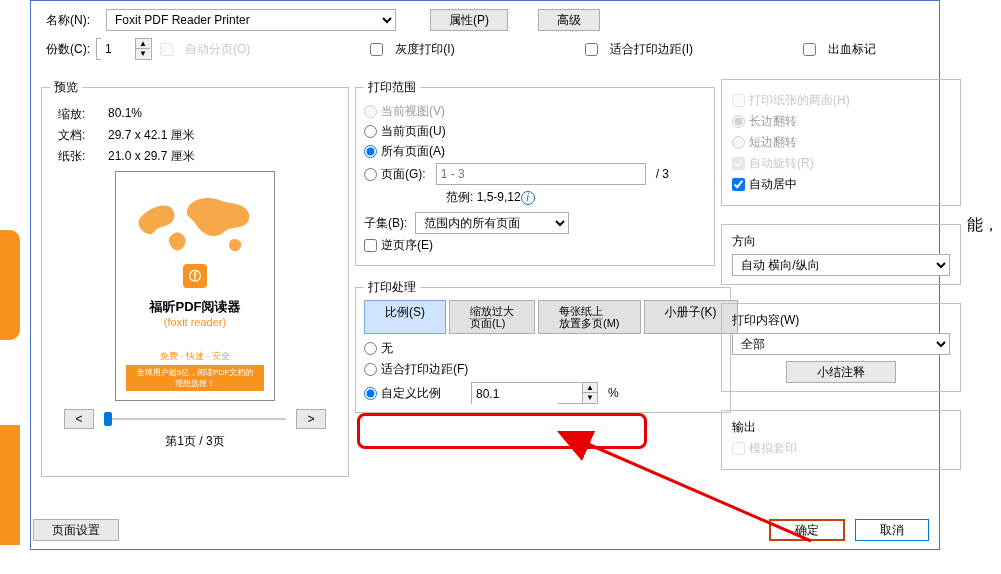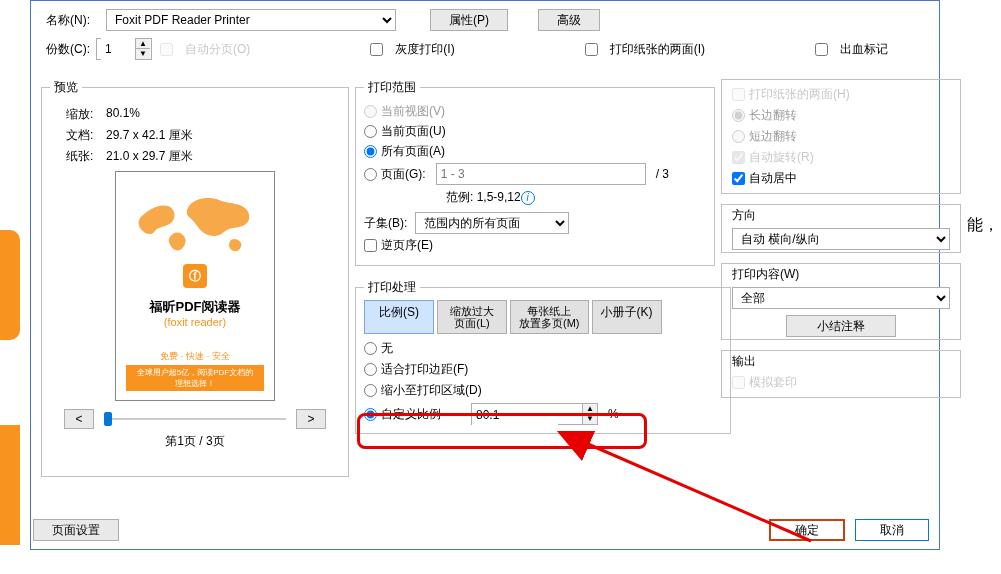--- a/index.html
+++ b/index.html
@@ -24,21 +24,21 @@
   .second-row { position: absolute; left: 15px; top: 37px; right: 15px; display: flex; align-items: center; }
 
   .chk { display: inline-flex; align-items: center; gap: 12px; }
   .chk input { width: 13px; height: 13px; margin: 0; }
 
   fieldset { border: 1px solid #c0c0c0; margin: 0; padding: 4px 8px 8px 8px; }
   fieldset > legend { padding: 0 4px; font-size: 12px; }
 
   .preview-box { position: absolute; left: 10px; top: 78px; width: 308px; height: 398px; }
   .preview-inner { padding: 2px 4px; }
-  .kv { display: flex; margin: 4px 12px; }
+  .kv { display: flex; gap: 10px; margin: 4px 4px; }
   .kv .k { width: 40px; }
   .thumb-wrap { border: 1px solid #888; width: 160px; height: 230px; margin: 6px auto 0 auto; background: #fff; position: relative; padding: 18px 10px 6px 10px; display: flex; flex-direction: column; align-items: center; }
   .world { width: 120px; height: 70px; }
   .badge-f { width: 24px; height: 24px; background: #f7931e; border-radius: 4px; color: #fff; display: flex; align-items: center; justify-content: center; font-weight: bold; margin: 4px auto; }
   .brand-line1 { font-weight: bold; font-size: 13px; margin-top: 6px; }
   .brand-line2 { color: #f7931e; font-size: 11px; }
   .brand-small { color: #f7931e; font-size: 9px; margin-top: 22px; }
   .brand-strip { background: #f7931e; color: #fff; font-size: 8px; width: 100%; text-align: center; padding: 2px 10px; margin-top: 2px; }
 
   .nav-row { display: flex; align-items: center; justify-content: space-between; margin-top: 8px; padding: 0 10px; }
@@ -51,37 +51,37 @@
   .range-box { position: absolute; left: 324px; top: 78px; width: 360px; }
   .range-inner .opt { display: flex; align-items: center; gap: 4px; margin: 3px 0; }
   .page-input { width: 210px; height: 22px; border: 1px solid #adadad; padding: 0 4px; color: #15803d; }
   .example-row { margin: 4px 0 6px 82px; display: flex; align-items: center; }
   .info-icon { display:inline-flex; width:14px; height:14px; border:1px solid #0078d7; border-radius:50%; color:#0078d7; align-items:center; justify-content:center; font-size:10px; font-style: italic; }
   .subset-row { display: flex; align-items: center; gap: 8px; margin: 2px 0; }
   .subset-sel { width: 154px; height: 22px; }
 
   .handle-box { position: absolute; left: 324px; top: 278px; width: 376px; }
   .tabbar { display: flex; gap: 3px; margin-bottom: 6px; }
-  .tabbtn { flex: 0 0 auto; border: 1px solid #adadad; background: #e1e1e1; padding: 4px 8px; text-align: center; line-height: 14px; min-width: 70px; font-size: 12px; }
+  .tabbtn { flex: 0 0 auto; border: 1px solid #adadad; background: #e1e1e1; padding: 4px 20px; text-align: left; line-height: 14px; min-width: 70px; font-size: 12px; }
   .tabbtn.active { background: #cfe4ff; border-color: #7aa7e0; }
   .tabbtn .two { font-size: 11px; line-height: 12px; }
   .handle-opts .opt { display: flex; align-items: center; gap: 4px; margin: 4px 0; }
 
   .custom-row { display: flex; align-items: center; gap: 10px; margin-top: 4px; }
   .custom-row .spin-wrap { border: 1px solid #adadad; display: flex; align-items: stretch; height: 22px; gap: 24px; }
   .custom-row .spin-val { width: 86px; border: none; padding: 0 4px; }
   .spin-btns { display: flex; flex-direction: column; border-left: 1px solid #adadad; }
   .spin-btns div { width: 14px; height: 10px; font-size: 8px; text-align: center; line-height: 10px; background: #f0f0f0; border-bottom: 1px solid #adadad; cursor: pointer;}
   .spin-btns div:last-child { border-bottom: none; }
 
   .highlight-red { position: absolute; border: 3px solid #e60000; border-radius: 8px; pointer-events: none; }
   .hl1 { left: 326px; top: 412px; width: 290px; height: 36px; }
 
   .right-col { position: absolute; left: 690px; top: 78px; width: 240px; }
-  .right-sec { border: 1px solid #c0c0c0; padding: 2px 10px; margin-bottom: 10px; }
+  .right-sec { border: 1px solid #c0c0c0; padding: 8px 10px; margin-bottom: 18px; }
   .right-sec .opt { display: flex; align-items: center; gap: 4px; margin: 4px 0; }
   .indent { margin-left: 18px; }
   .sel-full { width: 100%; height: 22px; }
 
   .bottom-row { position: absolute; left: 2px; right: 10px; bottom: 8px; display: flex; justify-content: space-between; align-items: center; }
   .btn-main { border: 1px solid #0078d7; background: #fff; padding: 3px 24px; }
   .btn-main.primary { border: 2px solid #c2410c; color: #000; }
 
   .arrow-svg { position: absolute; left: 520px; top: 430px; width: 280px; height: 120px; pointer-events: none; }
 
@@ -122,21 +122,21 @@
       <input type="checkbox" disabled="" style="">
         <span>自动分页(O)</span>
     </label>
 
     <label class="chk" style="margin-left:120px">
       <input type="checkbox" style="">
         <span>灰度打印(I)</span>
     </label>
     <label class="chk" style="margin-left:130px">
       <input type="checkbox" style="">
-        <span>打印纸张的两面(I)</span>
+        <span>适合打印边距(I)</span>
     </label>
     <label class="chk" style="margin-left:110px">
       <input type="checkbox" style="">
         <span>出血标记</span>
     </label>
   </div>
 
   <fieldset class="preview-box">
     <legend>预览</legend>
     <div class="preview-inner">
@@ -235,24 +235,20 @@
     </div>
     <div class="handle-opts">
       <label class="opt">
           <input type="radio" name="sc" style="">
           <span>无</span>
         </label>
       <label class="opt">
           <input type="radio" name="sc" style="">
           <span>适合打印边距(F)</span>
         </label>
-      <label class="opt">
-          <input type="radio" name="sc" style="">
-          <span>缩小至打印区域(D)</span>
-        </label>
       <div class="custom-row">
         <label class="opt" style="margin:0">
             <input type="radio" name="sc" checked="" style="">
             <span>自定义比例</span>
           </label>
         <span class="spin-wrap" style="margin-left:20px">
           <input class="spin-val" type="text" value="80.1" style="">
           <span class="spin-btns">
               <div>▲</div>
               <div>▼</div>

